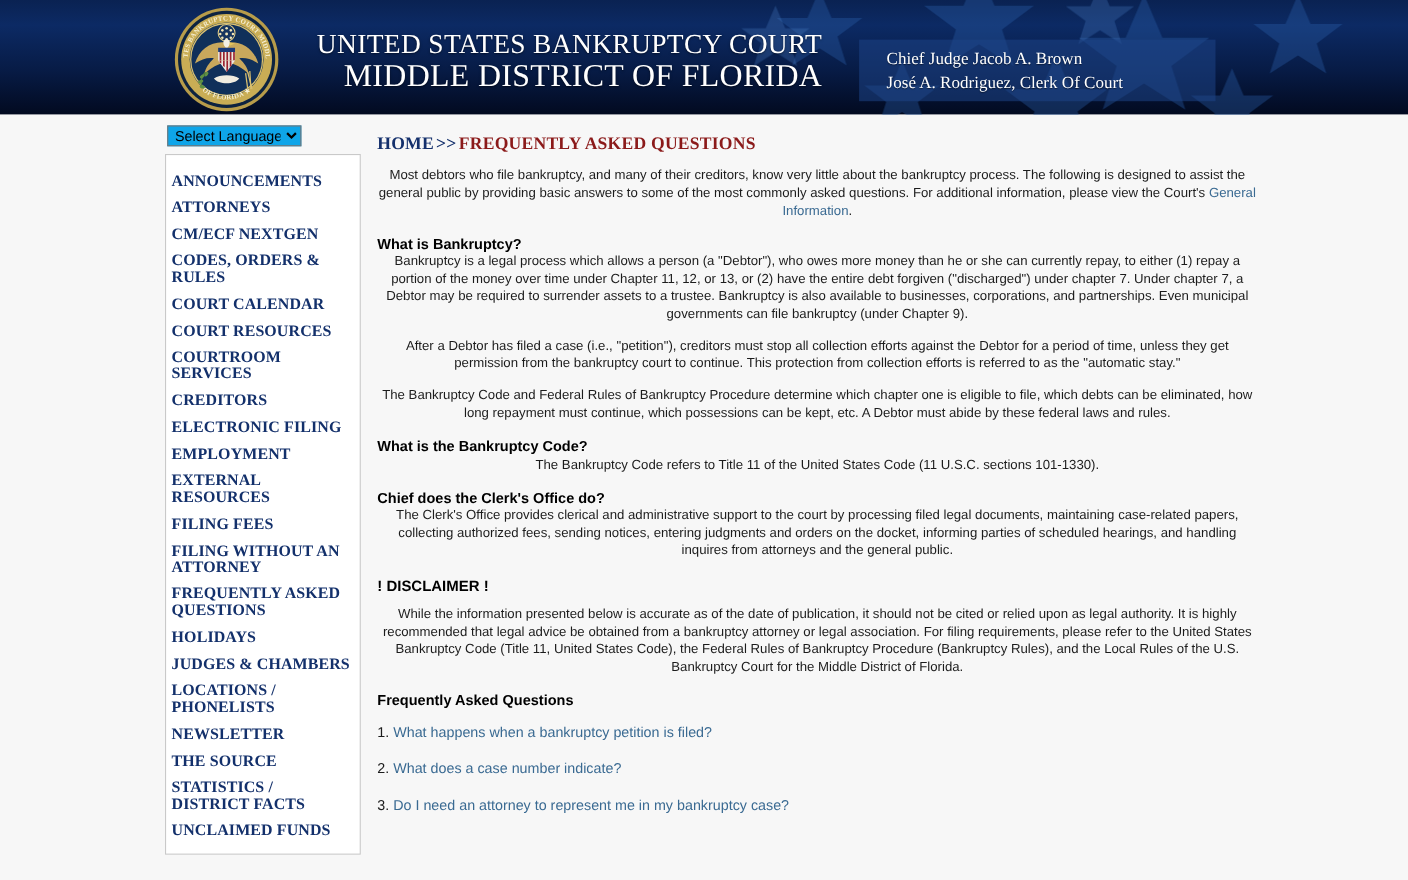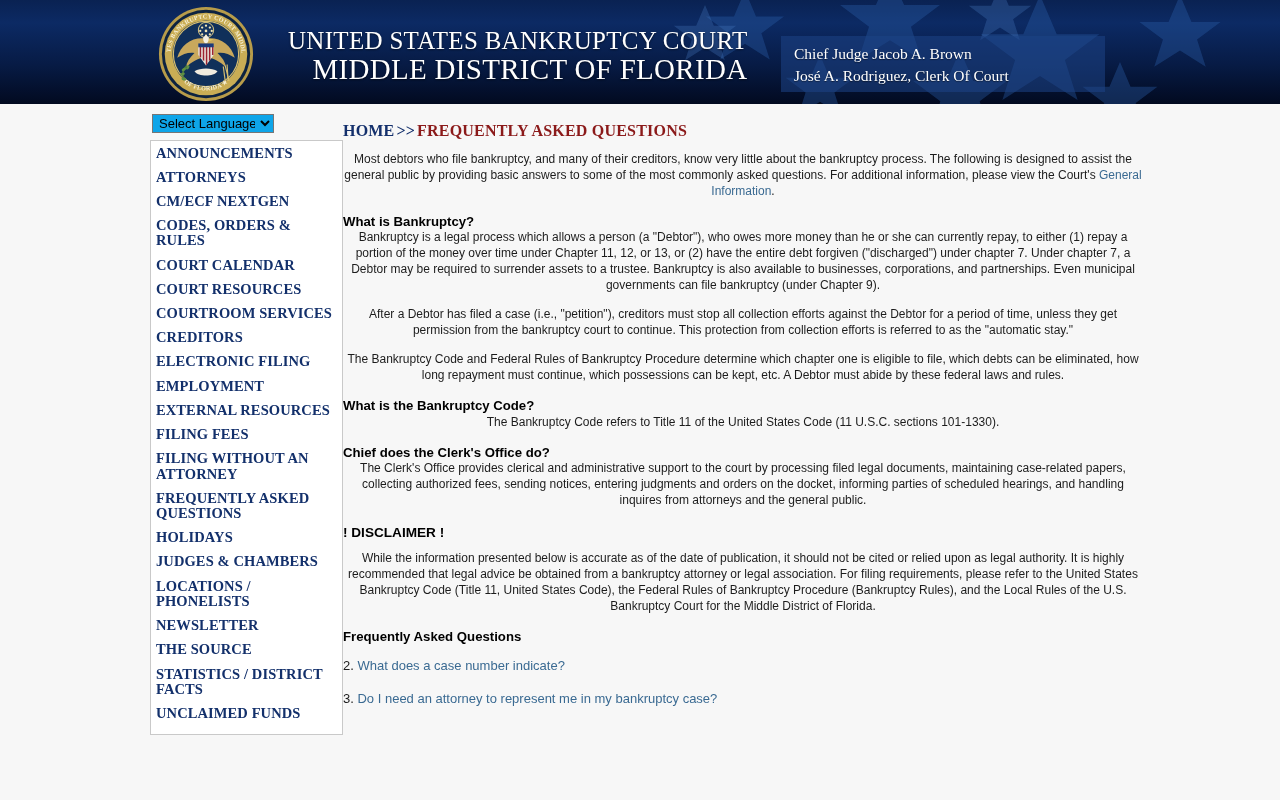--- a/index.html
+++ b/index.html
@@ -76,21 +76,21 @@
     width: 324px;
     height: 56px;
     background: rgba(30, 68, 134, 0.55);
     box-shadow: 0 0 0 0 transparent;
   }
   #officials-box .off-line {
     font-family: "Liberation Serif", serif;
     font-size: 15.5px;
     color: #ffffff;
     white-space: nowrap;
-    padding-left: 13px;
+    padding-left: 25px;
     line-height: 1.42;
     text-shadow: 0 1px 1px rgba(0,0,0,.5);
   }
   #officials-box .off-line.first { padding-top: 7px; }
 
   
   #page-body {
     position: relative;
     width: 1280px;
     height: 696px;
@@ -113,22 +113,22 @@
     border: 1px solid #767676;
     border-radius: 0;
     padding: 0 2px;
     box-sizing: border-box;
     display: block;
     margin: 0 0 7px 2px;
   }
   #sidebar-nav {
     border: 1px solid #c9c9c9;
     background: #ffffff;
-    padding: 0 0 8px 0;
-    width: 193px;
+    padding: 12px 0 8px 0;
+    width: 178px;
     box-sizing: border-box;
   }
   .nav-item {
     display: block;
     font-family: "Liberation Serif", serif;
     font-weight: bold;
     font-size: 14.5px;
     color: #13306b;
     text-decoration: none;
     padding: 4.5px 6px 4.5px 5px;
@@ -373,20 +373,24 @@
 
     <div class="qhead">Chief does the Clerk's Office do?</div>
     <p class="para">The Clerk's Office provides clerical and administrative support to the court by processing filed legal documents, maintaining case-related papers, collecting authorized fees, sending notices, entering judgments and orders on the docket, informing parties of scheduled hearings, and handling inquires from attorneys and the general public.</p>
 
     <div id="disclaimer-title">! DISCLAIMER !</div>
     <p class="para">While the information presented below is accurate as of the date of publication, it should not be cited or relied upon as legal authority. It is highly recommended that legal advice be obtained from a bankruptcy attorney or legal association. For filing requirements, please refer to the United States Bankruptcy Code (Title 11, United States Code), the Federal Rules of Bankruptcy Procedure (Bankruptcy Rules), and the Local Rules of the U.S. Bankruptcy Court for the Middle District of Florida.</p>
 
     <div id="faq-title">Frequently Asked Questions</div>
 
     <div class="faq-row">
+      <span class="faq-num">1.</span>
+      <a class="faq-link" href="#">What happens when a bankruptcy petition is filed?</a>
+    </div>
+    <div class="faq-row">
       <span class="faq-num">2.</span>
       <a class="faq-link" href="#">What does a case number indicate?</a>
     </div>
     <div class="faq-row">
       <span class="faq-num">3.</span>
       <a class="faq-link" href="#">Do I need an attorney to represent me in my bankruptcy case?</a>
     </div>
 
   </div>
 </div>

